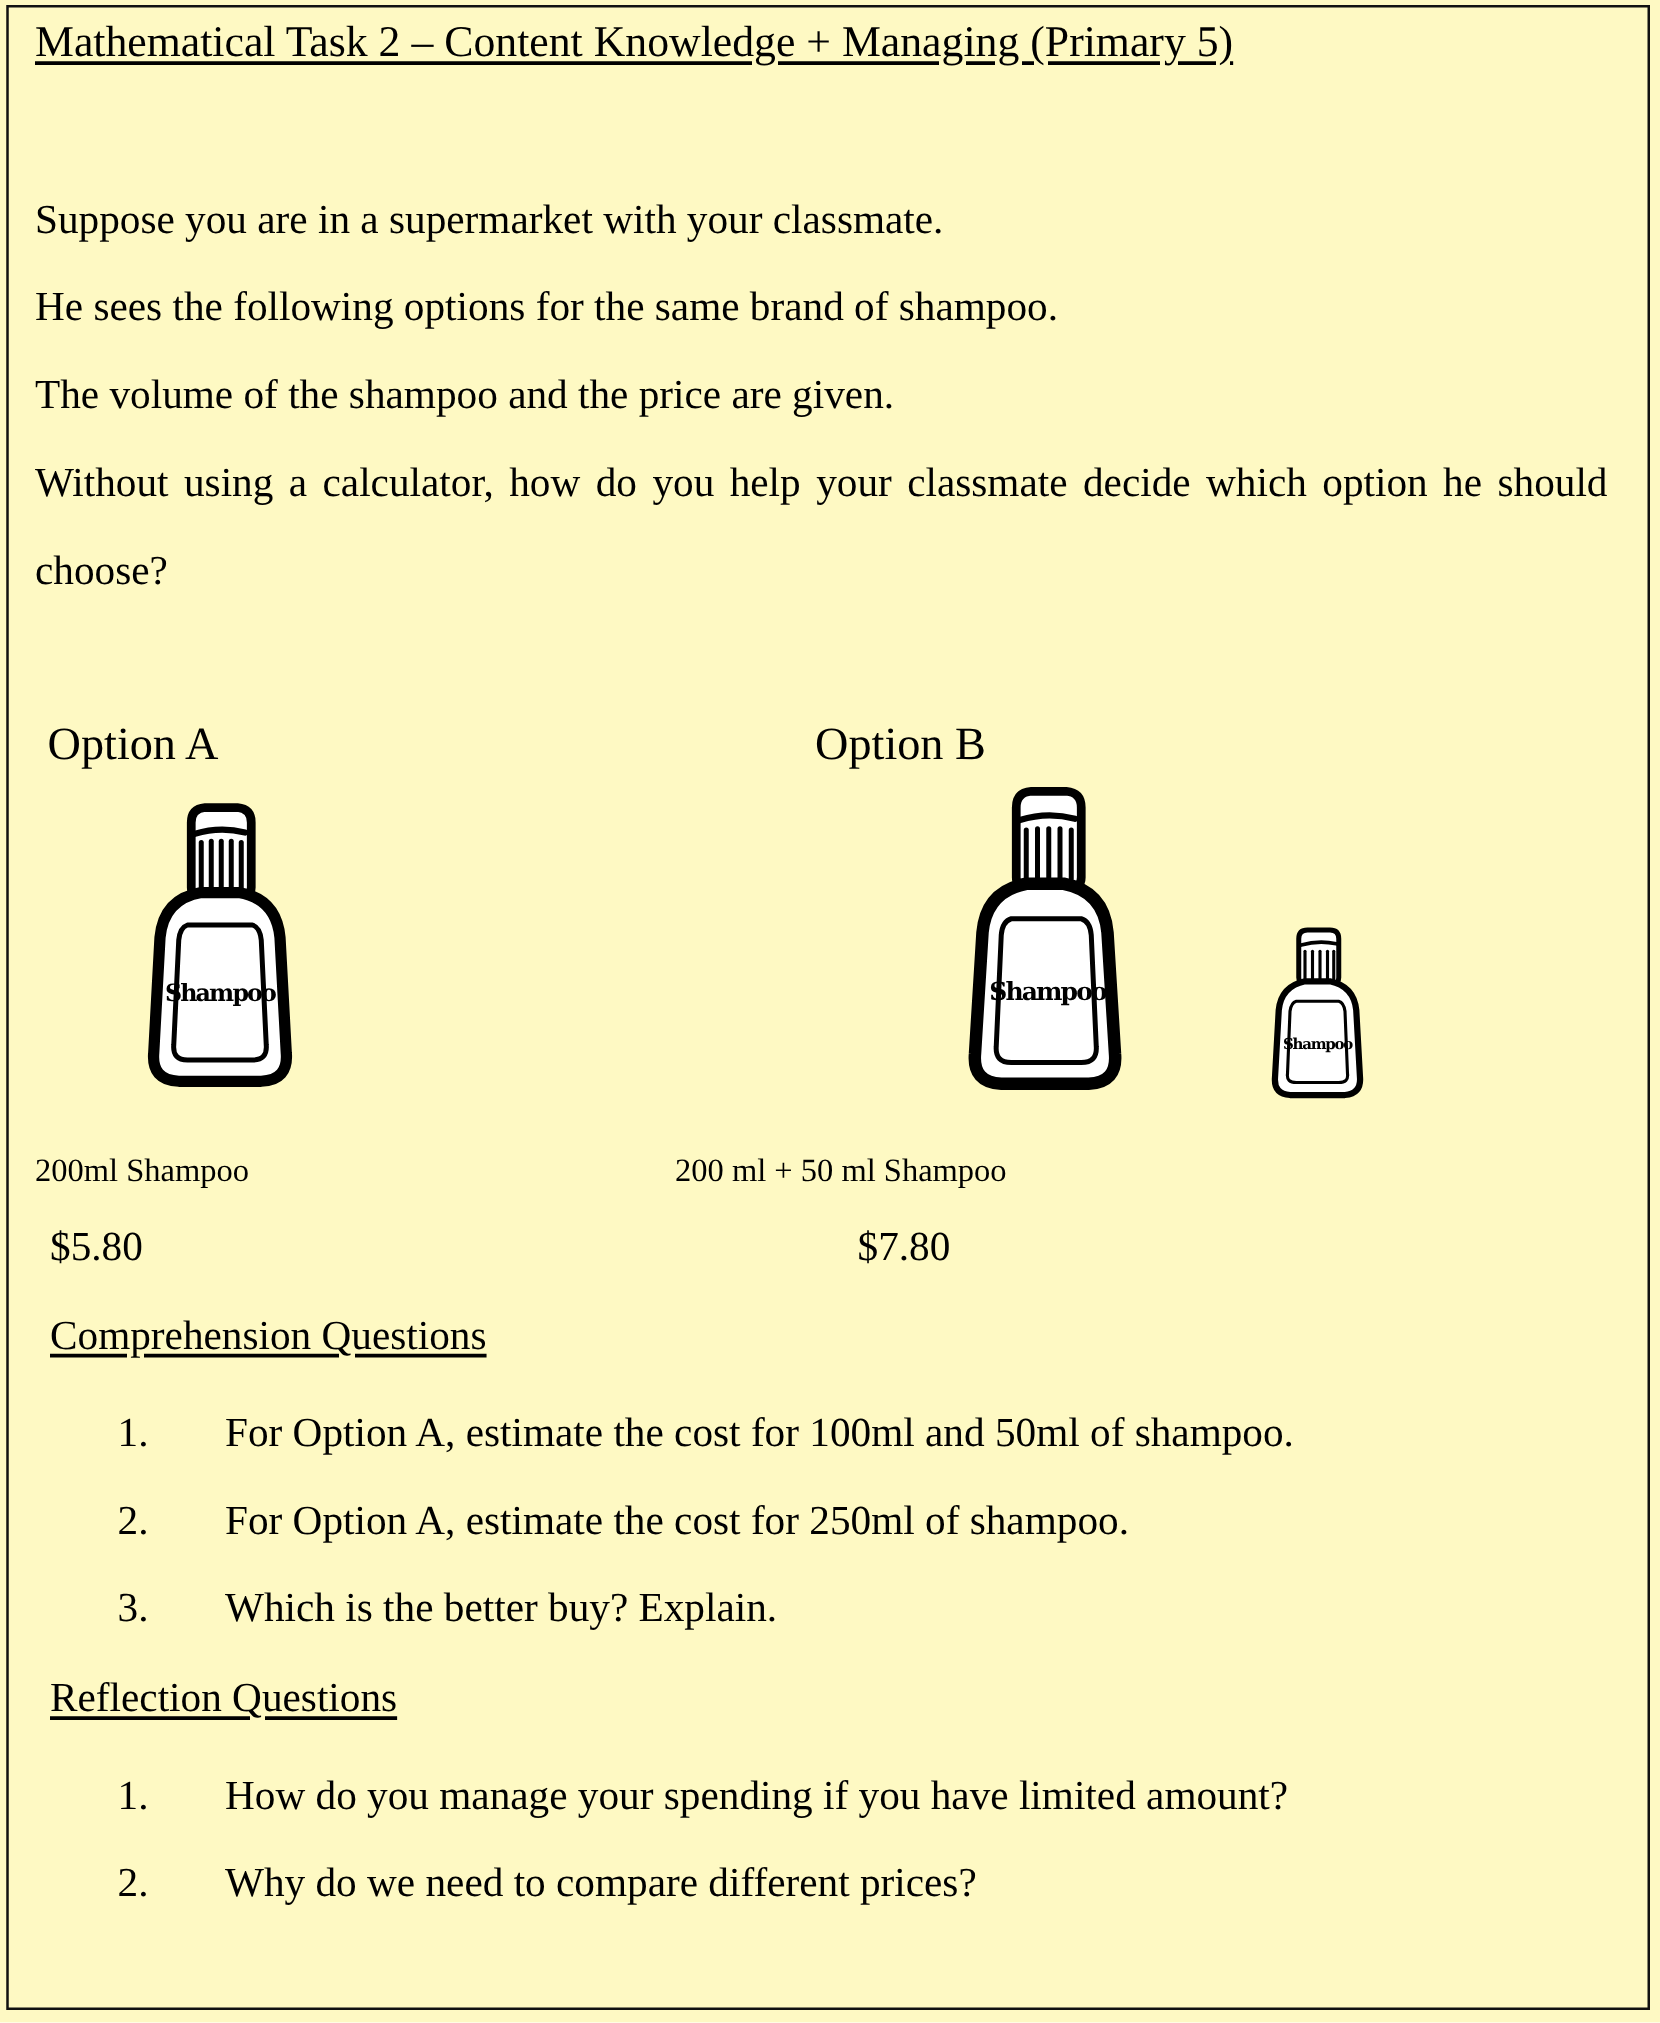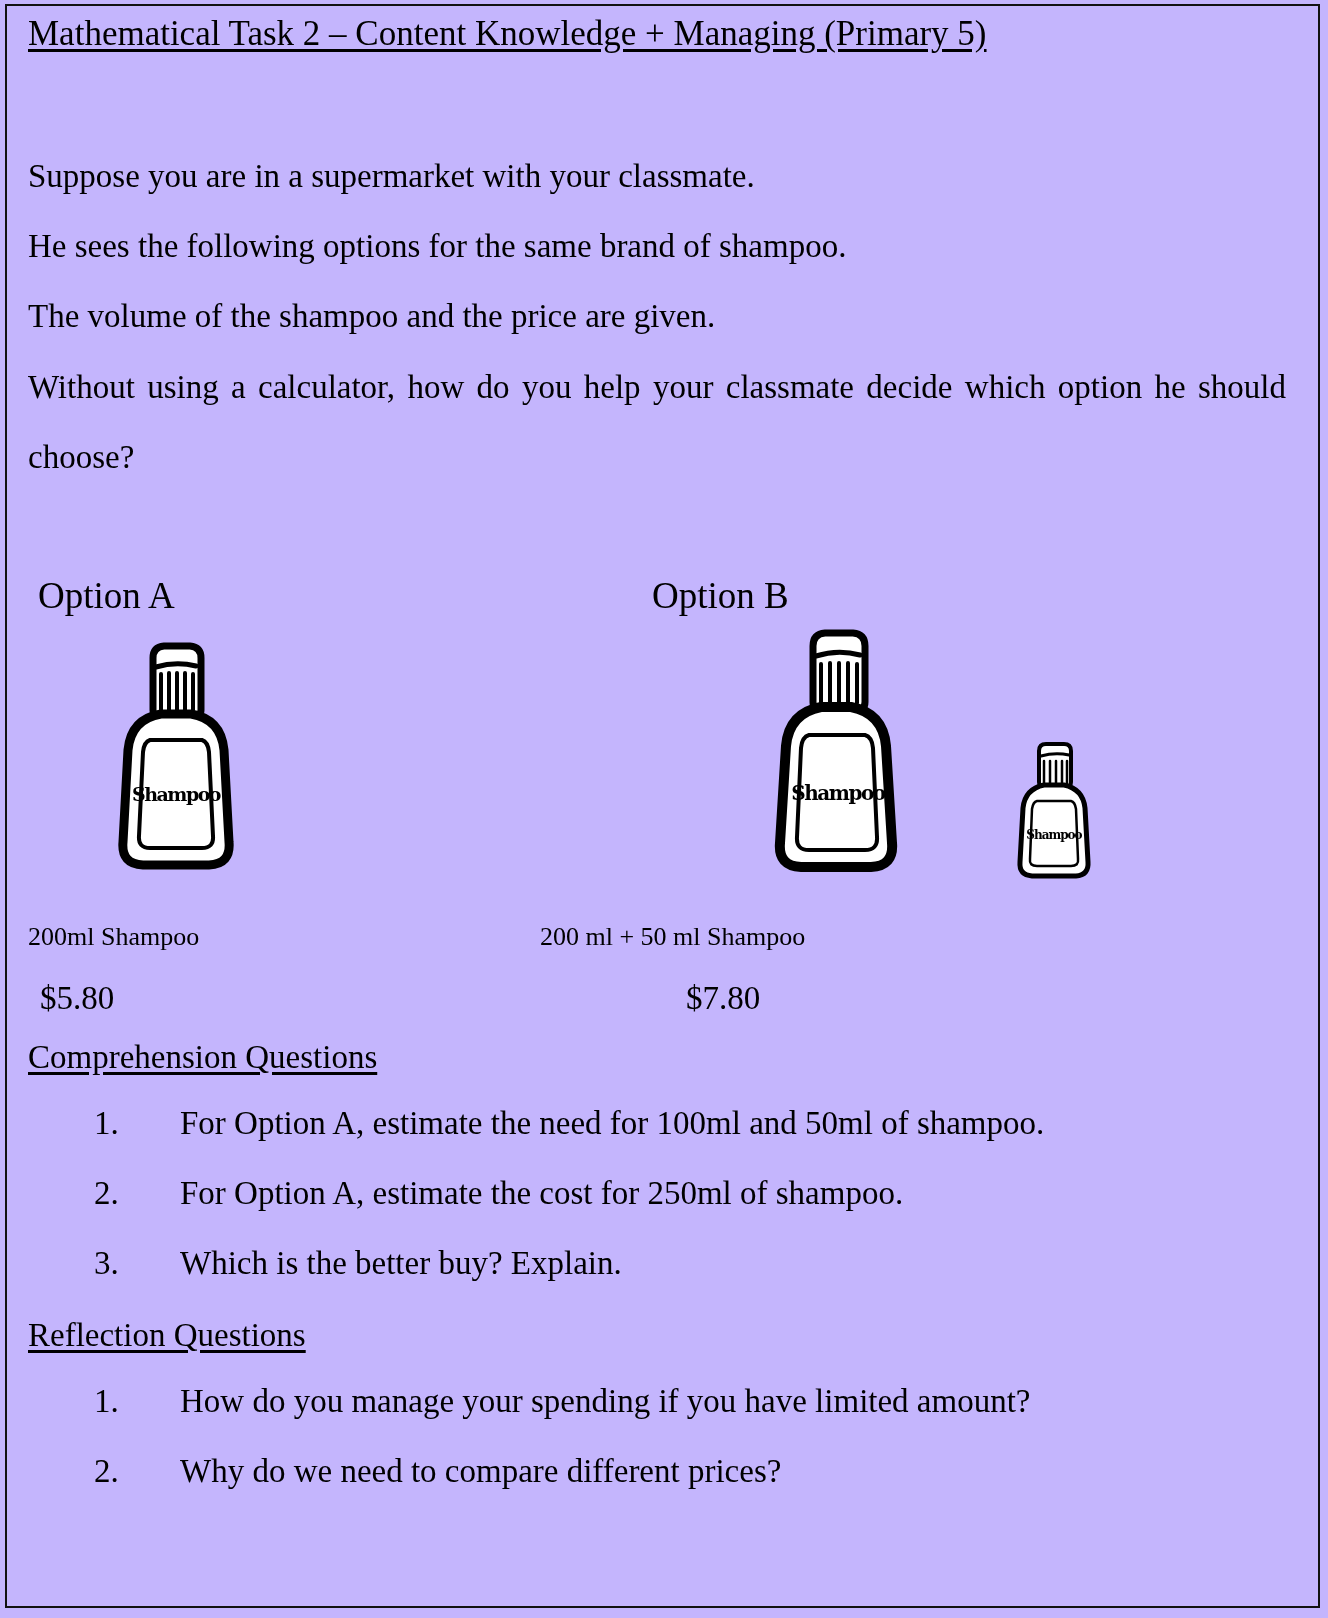--- a/index.html
+++ b/index.html
@@ -8,21 +8,21 @@
     background: #ffffff;
   }
   body {
     font-family: "Liberation Serif", "DejaVu Serif", serif;
     color: #000000;
   }
   #page {
     position: relative;
     width: 1328px;
     height: 1618px;
-    background: #c4b5fd;
+    background: #fef9c3;
     overflow: hidden;
     box-sizing: border-box;
   }
   
   #page-frame {
     position: absolute;
     left: 5px;
     top: 4px;
     width: 1315px;
     height: 1604px;
@@ -119,21 +119,21 @@
   .price.right { left: 658px; }
 
   .section-head {
     font-size: 33px;
     line-height: 1.0;
     text-decoration: underline;
     text-underline-offset: 4px;
     height: 60px;
     display: flex;
     align-items: center;
-    margin: 0;
+    margin: 12px;
   }
   .section-head.reflection { margin-top: 8px; }
 
   ol.qlist {
     list-style: none;
     margin: 0;
     padding: 0;
   }
   ol.qlist li {
     position: relative;
@@ -242,21 +242,21 @@
     <div class="price-row">
       <span class="price left">$5.80</span>
       <span class="price right">$7.80</span>
     </div>
 
     <div class="section-head">Comprehension Questions</div>
 
     <ol class="qlist">
       <li>
         <span class="num">1.</span>
-        <span>For Option A, estimate the need for 100ml and 50ml of shampoo.</span>
+        <span>For Option A, estimate the cost for 100ml and 50ml of shampoo.</span>
       </li>
       <li>
         <span class="num">2.</span>
         <span>For Option A, estimate the cost for 250ml of shampoo.</span>
       </li>
       <li>
         <span class="num">3.</span>
         <span>Which is the better buy? Explain.</span>
       </li>
     </ol>

